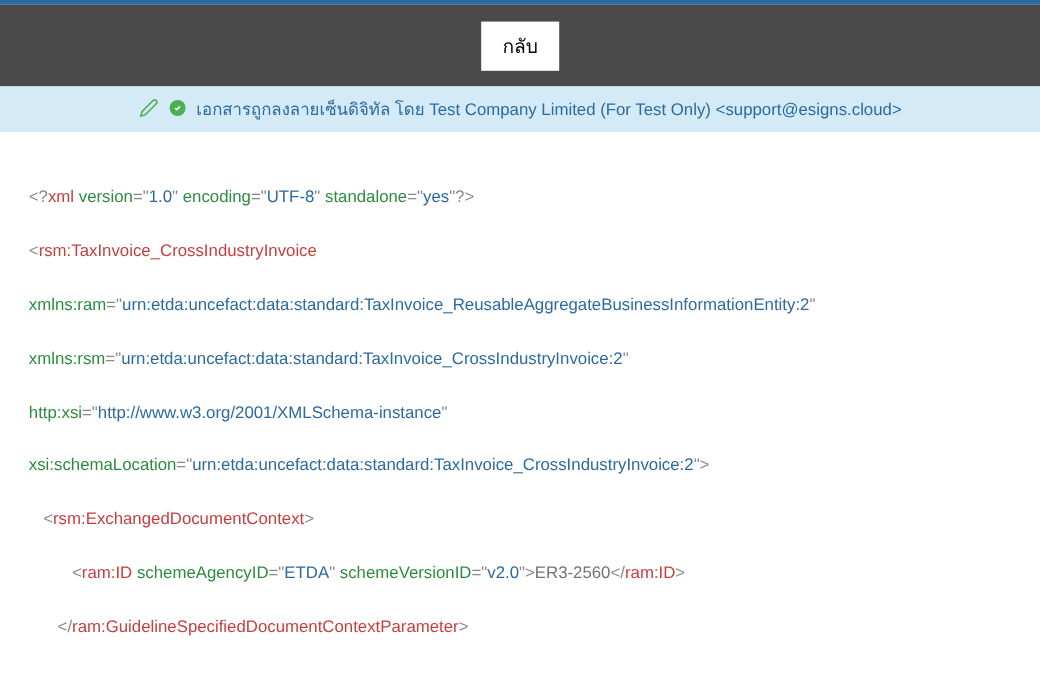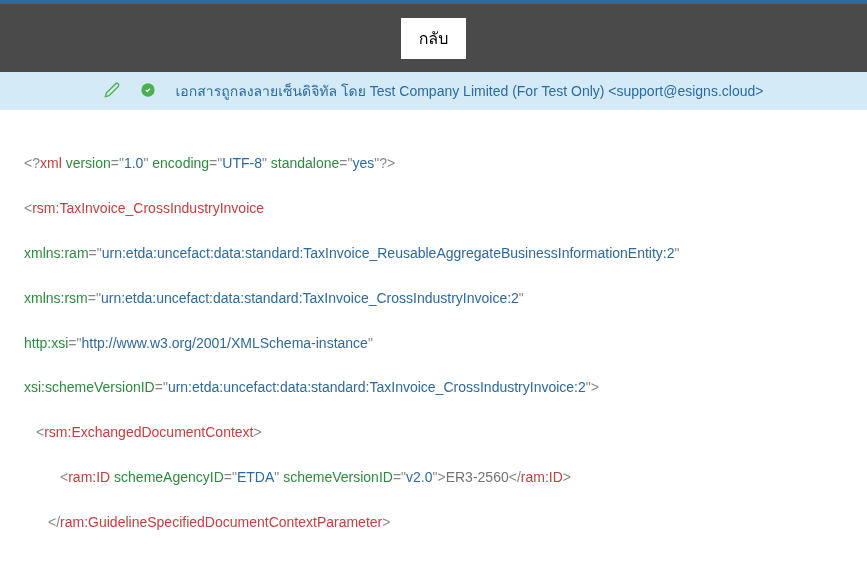--- a/index.html
+++ b/index.html
@@ -19,21 +19,21 @@
       font-size: 16px;
       cursor: pointer;
       font-family: Arial, sans-serif;
     }
     .signature-bar {
       background: #d4ebf7;
       padding: 8px 20px;
       display: flex;
       align-items: center;
       justify-content: center;
-      gap: 20px;
+      gap: 8px;
       font-size: 14px;
       color: #2c6aa0;
     }
     .pen-icon { color: #4caf50; }
     .check-icon { color: #4caf50; }
     .xml-content {
       padding: 20px 24px;
       font-family: Arial, sans-serif;
       font-size: 14px;
       line-height: 1.6;
@@ -73,21 +73,21 @@
   </span>
   <span>เอกสารถูกลงลายเซ็นดิจิทัล โดย Test Company Limited (For Test Only) &lt;support@esigns.cloud&gt;</span>
 </div>
 
 <div class="xml-content">
 <span class="line"><span class="punct">&lt;?</span><span class="tag">xml</span> <span class="attr-name">version</span><span class="punct">="</span><span class="attr-val">1.0</span><span class="punct">"</span> <span class="attr-name">encoding</span><span class="punct">="</span><span class="attr-val">UTF-8</span><span class="punct">"</span> <span class="attr-name">standalone</span><span class="punct">="</span><span class="attr-val">yes</span><span class="punct">"?&gt;</span></span>
 <span class="line"><span class="punct">&lt;</span><span class="tag">rsm:TaxInvoice_CrossIndustryInvoice</span></span>
 <span class="line"><span class="attr-name">xmlns:ram</span><span class="punct">="</span><span class="attr-val">urn:etda:uncefact:data:standard:TaxInvoice_ReusableAggregateBusinessInformationEntity:2</span><span class="punct">"</span></span>
 <span class="line"><span class="attr-name">xmlns:rsm</span><span class="punct">="</span><span class="attr-val">urn:etda:uncefact:data:standard:TaxInvoice_CrossIndustryInvoice:2</span><span class="punct">"</span></span>
 <span class="line"><span class="attr-name">http:xsi</span><span class="punct">="</span><span class="attr-val">http://www.w3.org/2001/XMLSchema-instance</span><span class="punct">"</span></span>
-<span class="line"><span class="attr-name">xsi:schemeVersionID</span><span class="punct">="</span><span class="attr-val">urn:etda:uncefact:data:standard:TaxInvoice_CrossIndustryInvoice:2</span><span class="punct">"&gt;</span></span>
+<span class="line"><span class="attr-name">xsi:schemaLocation</span><span class="punct">="</span><span class="attr-val">urn:etda:uncefact:data:standard:TaxInvoice_CrossIndustryInvoice:2</span><span class="punct">"&gt;</span></span>
 <span class="line ind1"><span class="punct">&lt;</span><span class="tag">rsm:ExchangedDocumentContext</span><span class="punct">&gt;</span></span>
 <span class="line ind3"><span class="punct">&lt;</span><span class="tag">ram:ID</span> <span class="attr-name">schemeAgencyID</span><span class="punct">="</span><span class="attr-val">ETDA</span><span class="punct">"</span> <span class="attr-name">schemeVersionID</span><span class="punct">="</span><span class="attr-val">v2.0</span><span class="punct">"&gt;</span><span class="text">ER3-2560</span><span class="punct">&lt;/</span><span class="tag">ram:ID</span><span class="punct">&gt;</span></span>
 <span class="line ind2"><span class="punct">&lt;/</span><span class="tag">ram:GuidelineSpecifiedDocumentContextParameter</span><span class="punct">&gt;</span></span>
 
 
 
 
 
 
 

